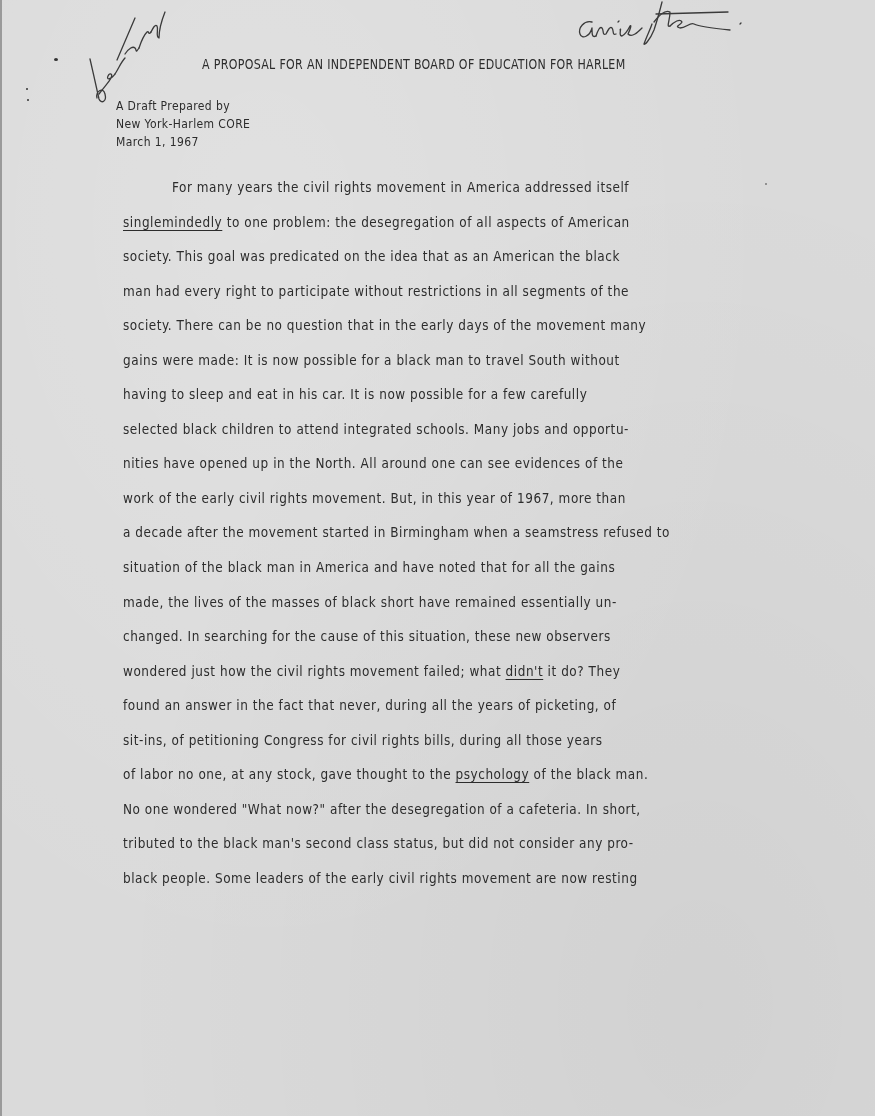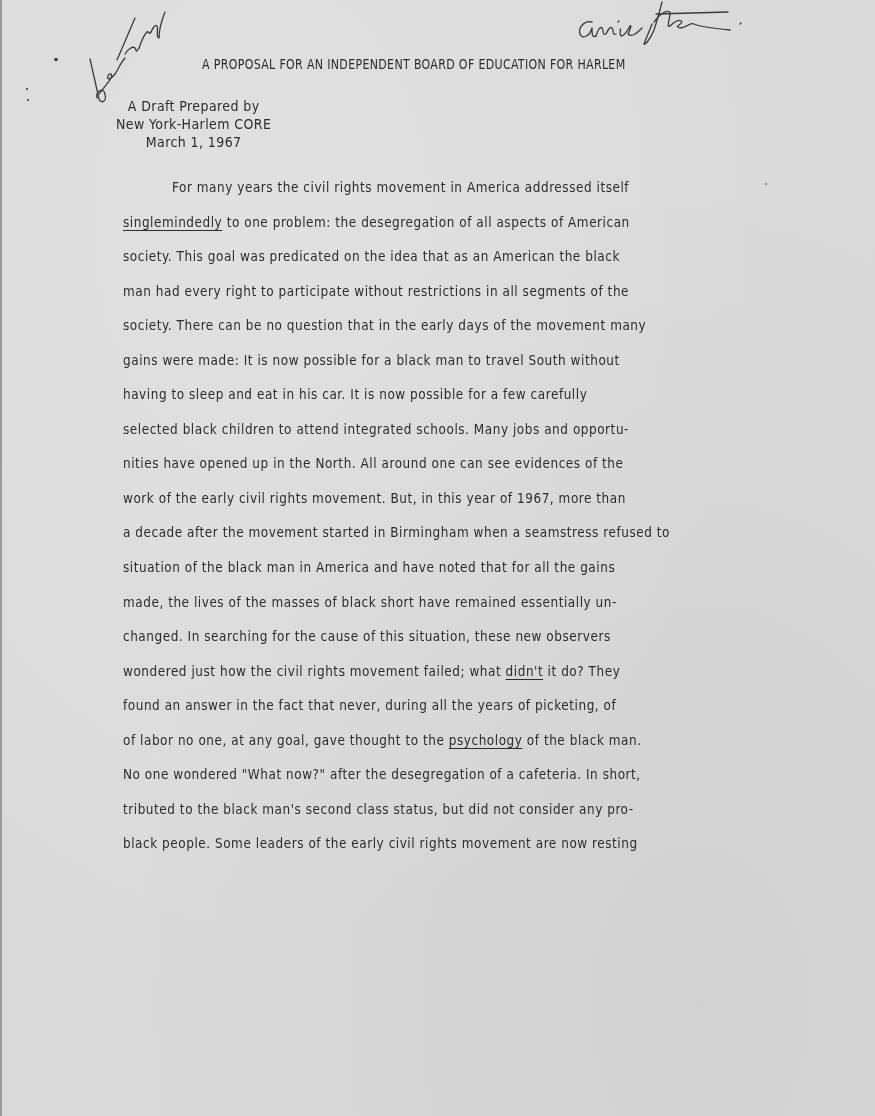--- a/index.html
+++ b/index.html
@@ -39,26 +39,25 @@
       letter-spacing: 0.35px;
       transform: scaleX(0.93);
       transform-origin: left top;
       white-space: nowrap;
       color: #2c2c2c;
     }
     .meta {
       position: absolute;
       left: 116px;
       top: 97px;
-      font-size: 14px;
+      font-size: 12px;
       line-height: 18px;
       letter-spacing: 0.4px;
       white-space: nowrap;
       color: #2c2c2c;
-      text-align: center;
     }
     .meta div { height: 18px; }
     .body-text {
       position: absolute;
       left: 123px;
       top: 178px;
       width: 690px;
       font-size: 13.4px;
       letter-spacing: 0.55px;
       color: #2c2c2c;
@@ -138,18 +137,19 @@
     <div class="line"><span>having to sleep and eat in his car.  It is now possible for a few carefully</span></div>
     <div class="line"><span>selected black children to attend integrated schools.  Many jobs and opportu-</span></div>
     <div class="line"><span>nities have opened up in the North.  All around one can see evidences of the</span></div>
     <div class="line"><span>work of the early civil rights movement.  But, in this year of 1967, more than</span></div>
     <div class="line"><span>a decade after the movement started in Birmingham when a seamstress refused to</span></div>
     <div class="line"><span>situation of the black man in America and have noted that for all the gains</span></div>
     <div class="line"><span>made, the lives of the masses of black short have remained essentially un-</span></div>
     <div class="line"><span>changed.  In searching for the cause of this situation, these new observers</span></div>
     <div class="line"><span>wondered just how the civil rights movement failed; what </span><span class="u">didn't</span><span> it do?  They</span></div>
     <div class="line"><span>found an answer in the fact that never, during all the years of picketing, of</span></div>
-    <div class="line"><span>of labor no one, at any goal, gave thought to the </span><span class="u">psychology</span><span> of the black man.</span></div>
+    <div class="line"><span>sit-ins, of petitioning Congress for civil rights bills, during all those years</span></div>
+    <div class="line"><span>of labor no one, at any stock, gave thought to the </span><span class="u">psychology</span><span> of the black man.</span></div>
     <div class="line"><span>No one wondered "What now?" after the desegregation of a cafeteria.  In short,</span></div>
     <div class="line"><span>tributed to the black man's second class status, but did not consider any pro-</span></div>
     <div class="line"><span>black people.  Some leaders of the early civil rights movement are now resting</span></div>
   </div>
 </div>
 
 </body></html>

